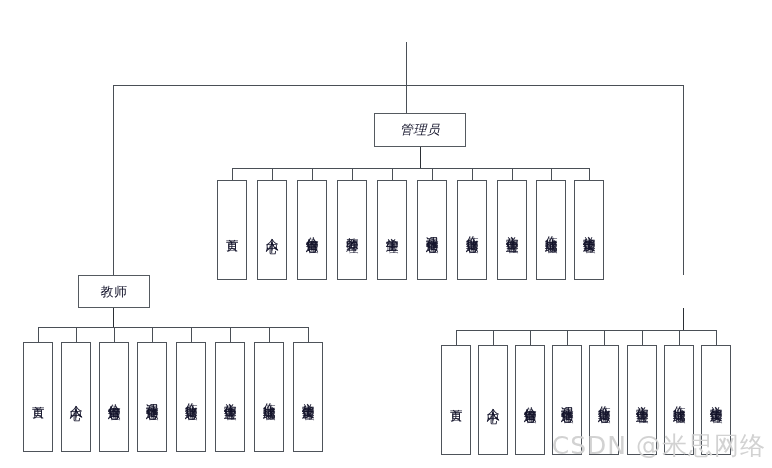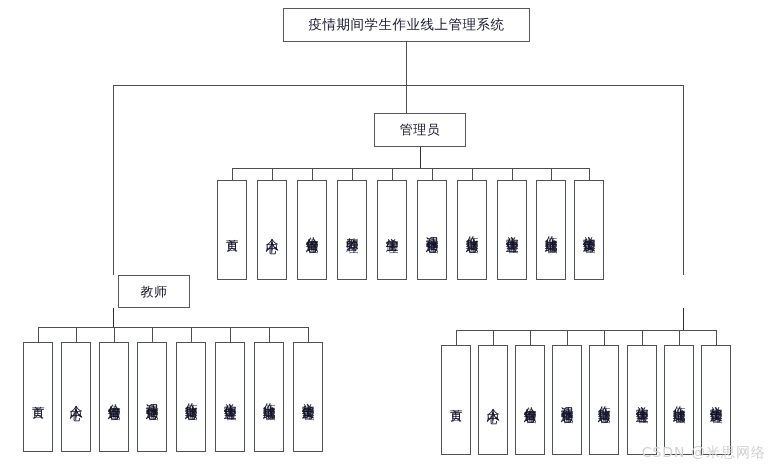--- a/index.html
+++ b/index.html
@@ -47,27 +47,27 @@
     width: 247px;
     height: 34px;
   }
   #node-root .label { font-size: 13.5px; }
   
   #node-admin {
     left: 374px;
     top: 113px;
     width: 92px;
     height: 34px;
+    font-style: italic;
   }
   #node-teacher {
     left: 78px;
     top: 275px;
     width: 72px;
     height: 33px;
-    margin-left: 40px;
   }
   #node-student {
     left: 648px;
     top: 275px;
     width: 72px;
     height: 33px;
   }
   
   .node.vert {
     width: 30px;
@@ -99,35 +99,32 @@
     background: #4a4f56;
   }
   .ln.v { width: 1px; }
   .ln.h { height: 1px; }
   .ln.thick { background: #2b2f35; }
   
   #watermark {
     position: absolute;
     right: 6px;
     bottom: 6px;
-    font-size: 14px;
+    font-size: 25px;
     color: #d2d2d2;
     letter-spacing: 1px;
     white-space: nowrap;
     pointer-events: none;
   }
 </style>
 </head>
 <body>
 
 <div id="canvas">
 
-  <div class="node horiz" id="node-root">
-    <span class="label">疫情期间学生作业线上管理系统</span>
-  </div>
 
   <div class="ln v" style="left:406px; top:42px; height:43px;"></div>
 
   <div class="ln h" style="left:113px; top:85px; width:571px;"></div>
 
   <div class="ln v" style="left:113px; top:85px; height:190px;"></div>
 
   <div class="ln v" style="left:683px; top:85px; height:190px;"></div>
 
   <div class="ln v" style="left:406px; top:85px; height:28px;"></div>

